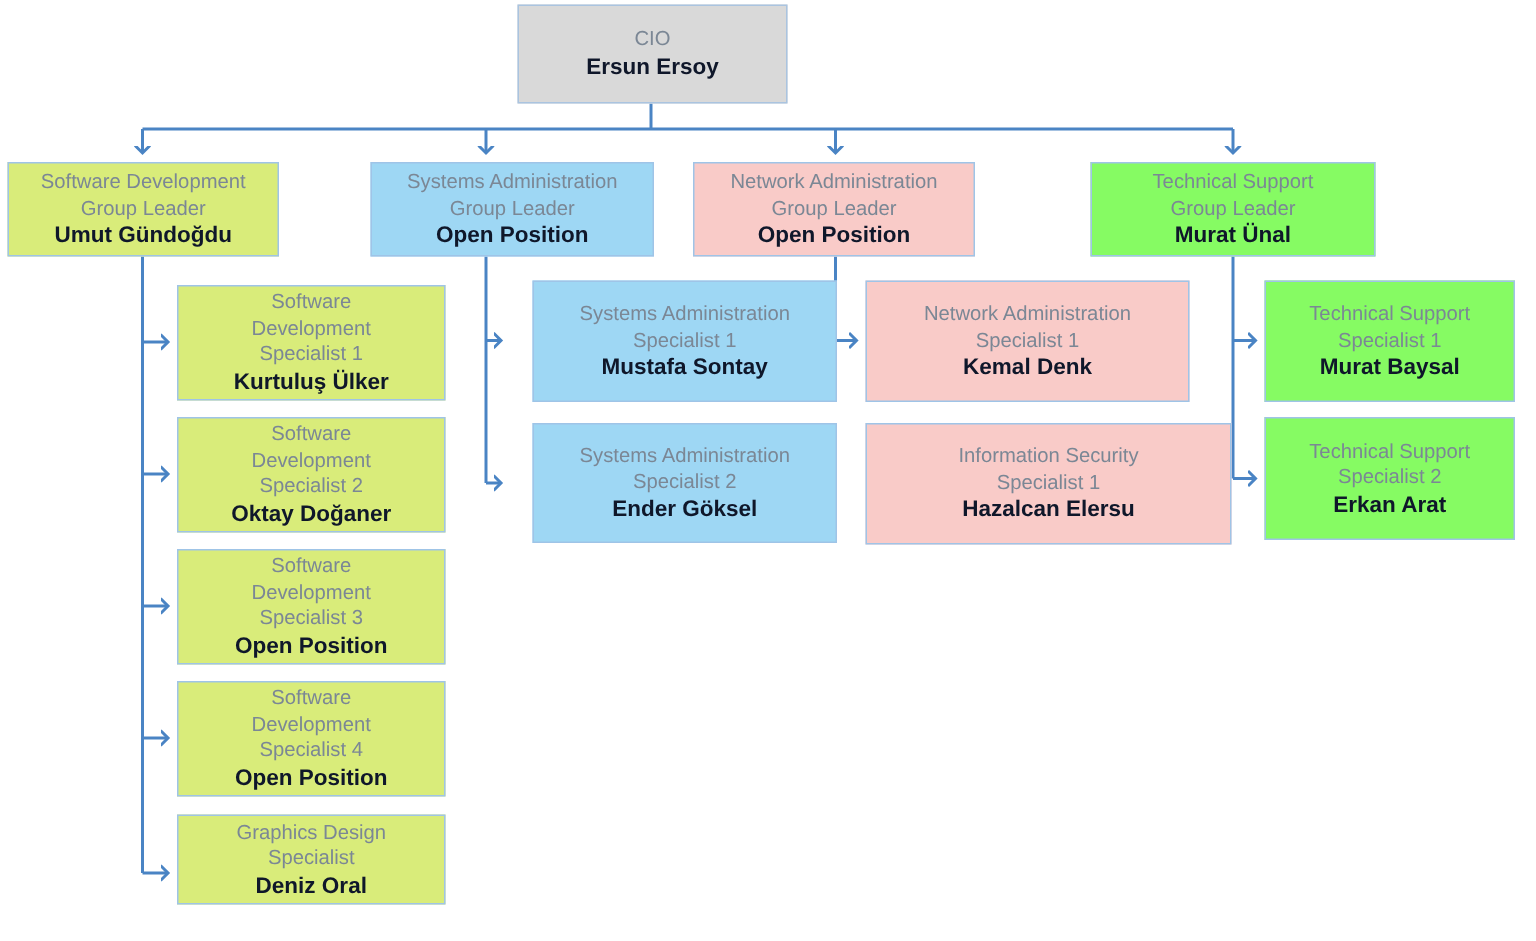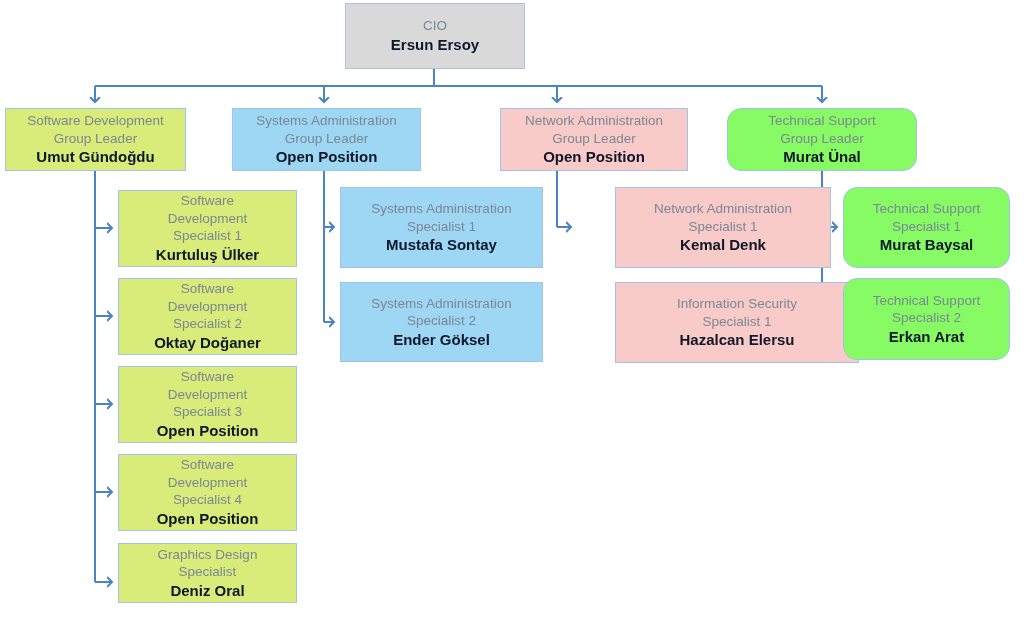--- a/index.html
+++ b/index.html
@@ -43,23 +43,23 @@
     font-size: 15px;
     line-height: 1.25;
     color: #0f172a;
     margin-top: 1px;
   }
   .node .name.open {
     color: #0f172a;
   }
   .fill-cio  { background: #d9d9d9; border-color: #aac4e0; }
   .fill-yel  { background: #d9ec7a; }
-  .fill-blu  { background: #9ed7f4; }
-  .fill-pnk  { background: #f9cbc8; margin-left: 38px; }
-  .fill-grn  { background: #86fb63; border-radius: 14px; }
+  .fill-blu  { background: #9ed7f4; margin-left: 15px; }
+  .fill-pnk  { background: #f9cbc8; }
+  .fill-grn  { background: #86fb63; }
 </style>
 </head>
 <body>
 
 <div id="canvas">
 
   <svg id="wires" width="1024" height="627" viewBox="0 0 1024 627">
     <defs>
       <marker id="arr" markerUnits="userSpaceOnUse" markerWidth="14" markerHeight="14" refX="5" refY="7" orient="auto">
         <path d="M0,2 L5,7 L0,12" fill="none" stroke="#4a84c4" stroke-width="2"></path>

